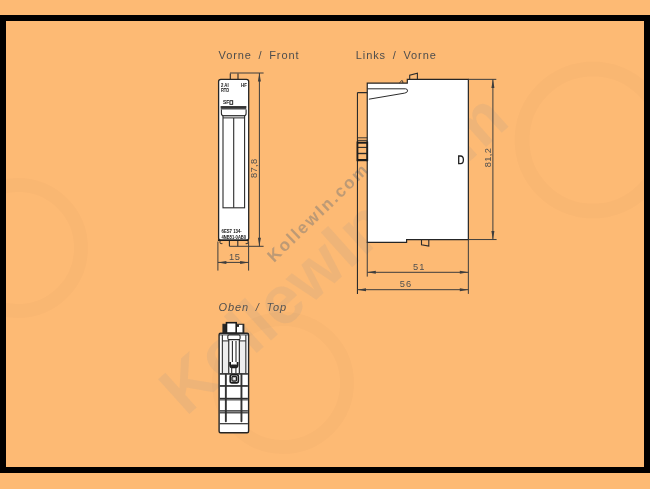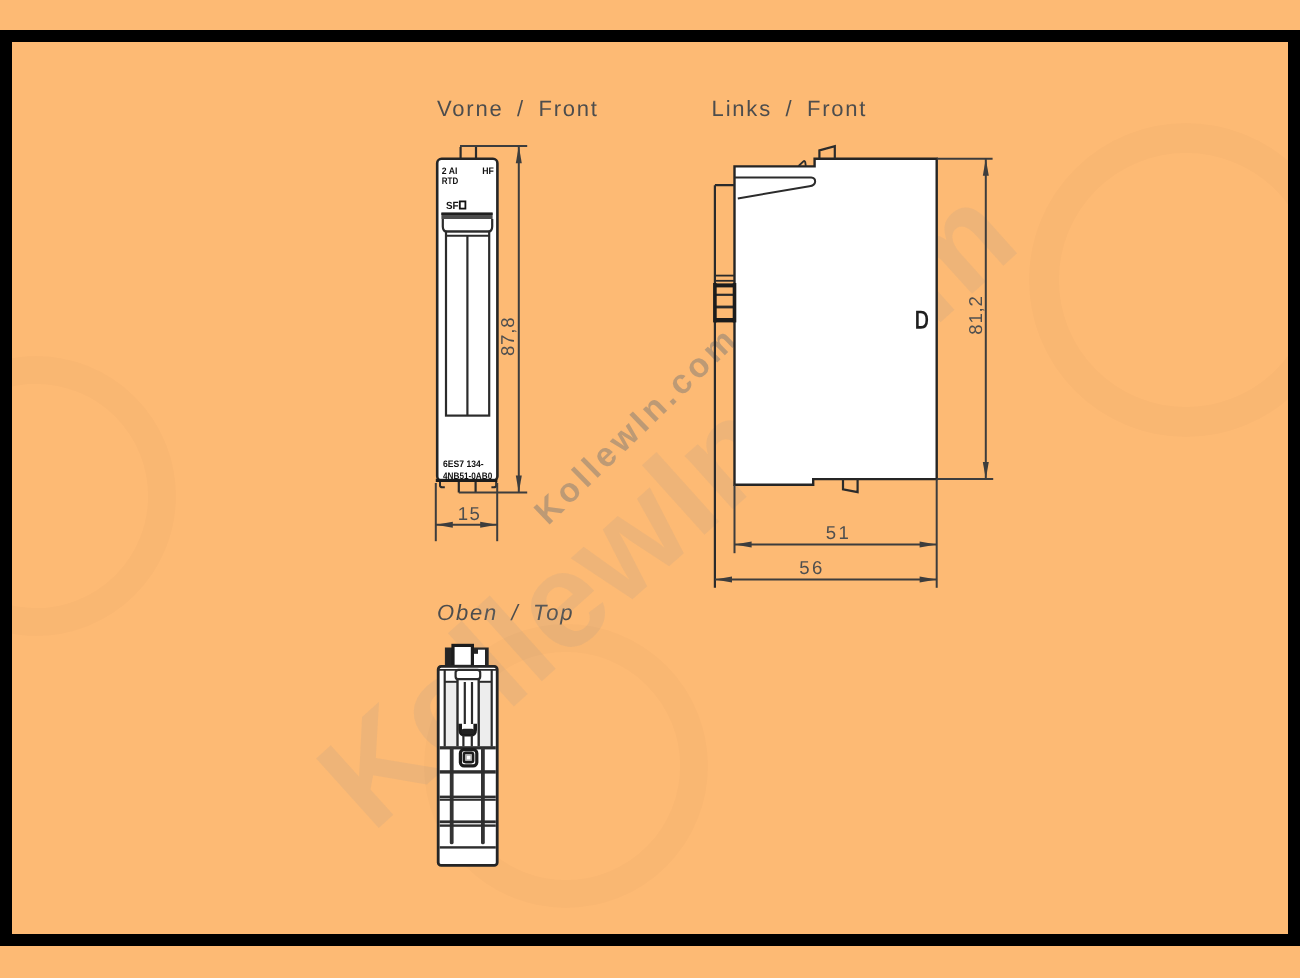--- a/index.html
+++ b/index.html
@@ -5,21 +5,21 @@
 html,body{margin:0;padding:0;background:#fff;}
 #page{position:relative;width:650px;height:489px;background:#fdba74;overflow:hidden;font-family:"Liberation Sans",sans-serif;}
 .title{position:absolute;color:#4d4d4d;font-size:11px;letter-spacing:.9px;word-spacing:2.8px;white-space:pre;}
 </style>
 </head>
 <body>
 <div id="page">
 
 <div class="title" style="left:218.5px;top:49.0px;">Vorne / Front</div>
 
-<div class="title" style="left:355.8px;top:49.2px;">Links / Front</div>
+<div class="title" style="left:355.8px;top:49.2px;">Links / Vorne</div>
 
 <div class="title" style="left:218.5px;top:300.6px;font-style:italic;">Oben / Top</div>
 
 <svg width="650" height="489" viewBox="0 0 650 489" style="position:absolute;left:0;top:0;">
 
 <text transform="translate(186,417) rotate(-42)" font-size="68" font-weight="bold" letter-spacing="0" fill="rgba(150,150,150,0.14)" font-family="Liberation Sans,sans-serif">KollewIn.com</text>
 
 <circle cx="593" cy="140" r="71" fill="none" stroke="rgba(0,0,0,0.015)" stroke-width="15"></circle>
 
 <circle cx="283" cy="383" r="64" fill="none" stroke="rgba(0,0,0,0.015)" stroke-width="14"></circle>

